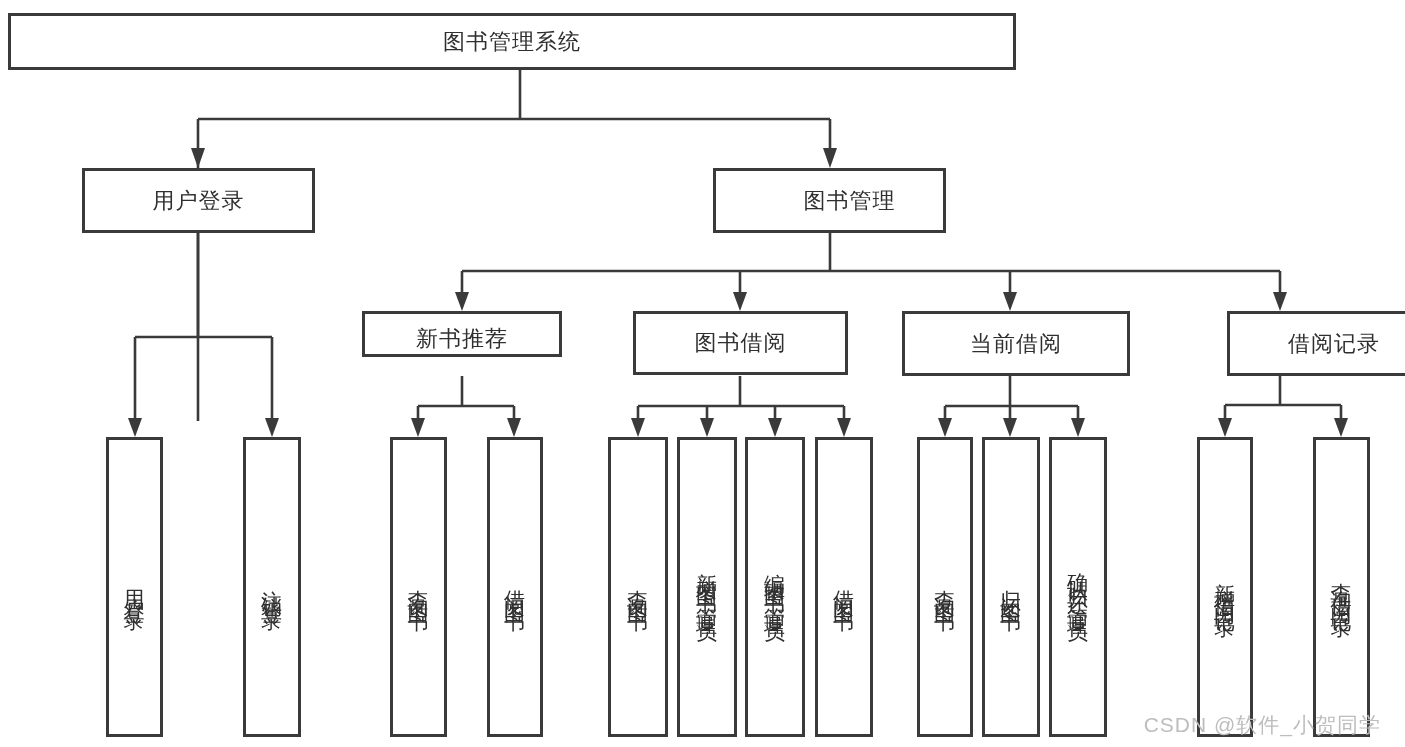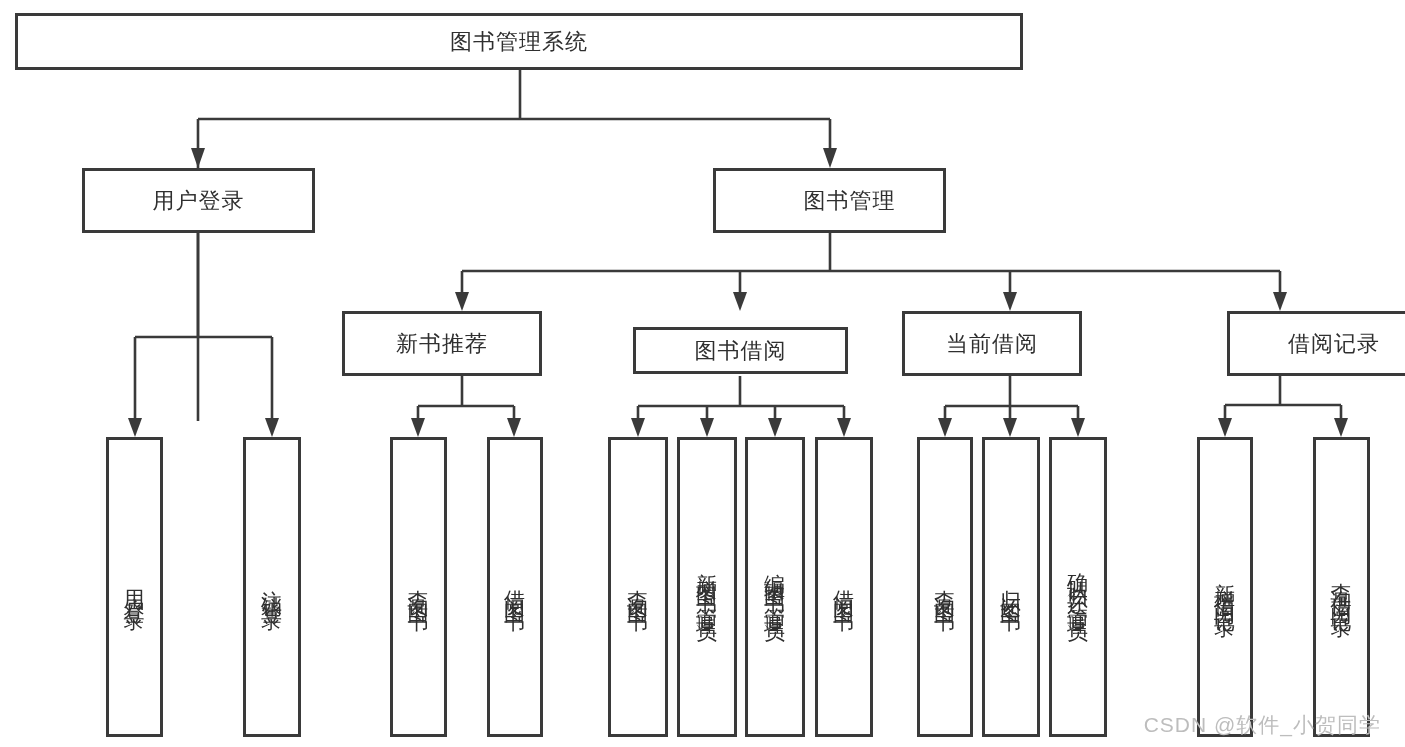--- a/index.html
+++ b/index.html
@@ -35,26 +35,26 @@
   .leaf{
     top:437px;height:300px;
     font-size:21px;
   }
   .leaf .vtext{
     writing-mode:vertical-rl;
     text-orientation:mixed;
     letter-spacing:7px;
     line-height:1;
   }
-  .root-node{left:15px;top:13px;width:1008px;height:57px;}
+  .root-node{left:8px;top:13px;width:1008px;height:57px;}
   .n2a{left:82px; top:168px;width:233px;height:65px;}
   .n2b{left:713px;top:168px;width:233px;height:65px;padding-left:40px;}
-  .n3a{left:342px; top:311px;width:200px;height:65px;}
-  .n3b{left:633px; top:311px;width:215px;height:47px;margin-top:16px;}
-  .n3c{left:902px; top:311px;width:180px;height:65px;}
+  .n3a{left:362px; top:311px;width:200px;height:46px;align-items:flex-end;}
+  .n3b{left:633px; top:311px;width:215px;height:64px;}
+  .n3c{left:902px; top:311px;width:228px;height:65px;}
   .n3d{left:1227px;top:311px;width:214px;height:65px;}
   .g1l1{left:106px;width:57px;}
   .g1l2{left:243px;width:58px;}
   .g2l1{left:390px;width:57px;}
   .g2l2{left:487px;width:56px;}
   .g3l1{left:608px;width:60px;}
   .g3l2{left:677px;width:60px;}
   .g3l3{left:745px;width:60px;}
   .g3l4{left:815px;width:58px;}
   .g4l1{left:917px;width:56px;}

